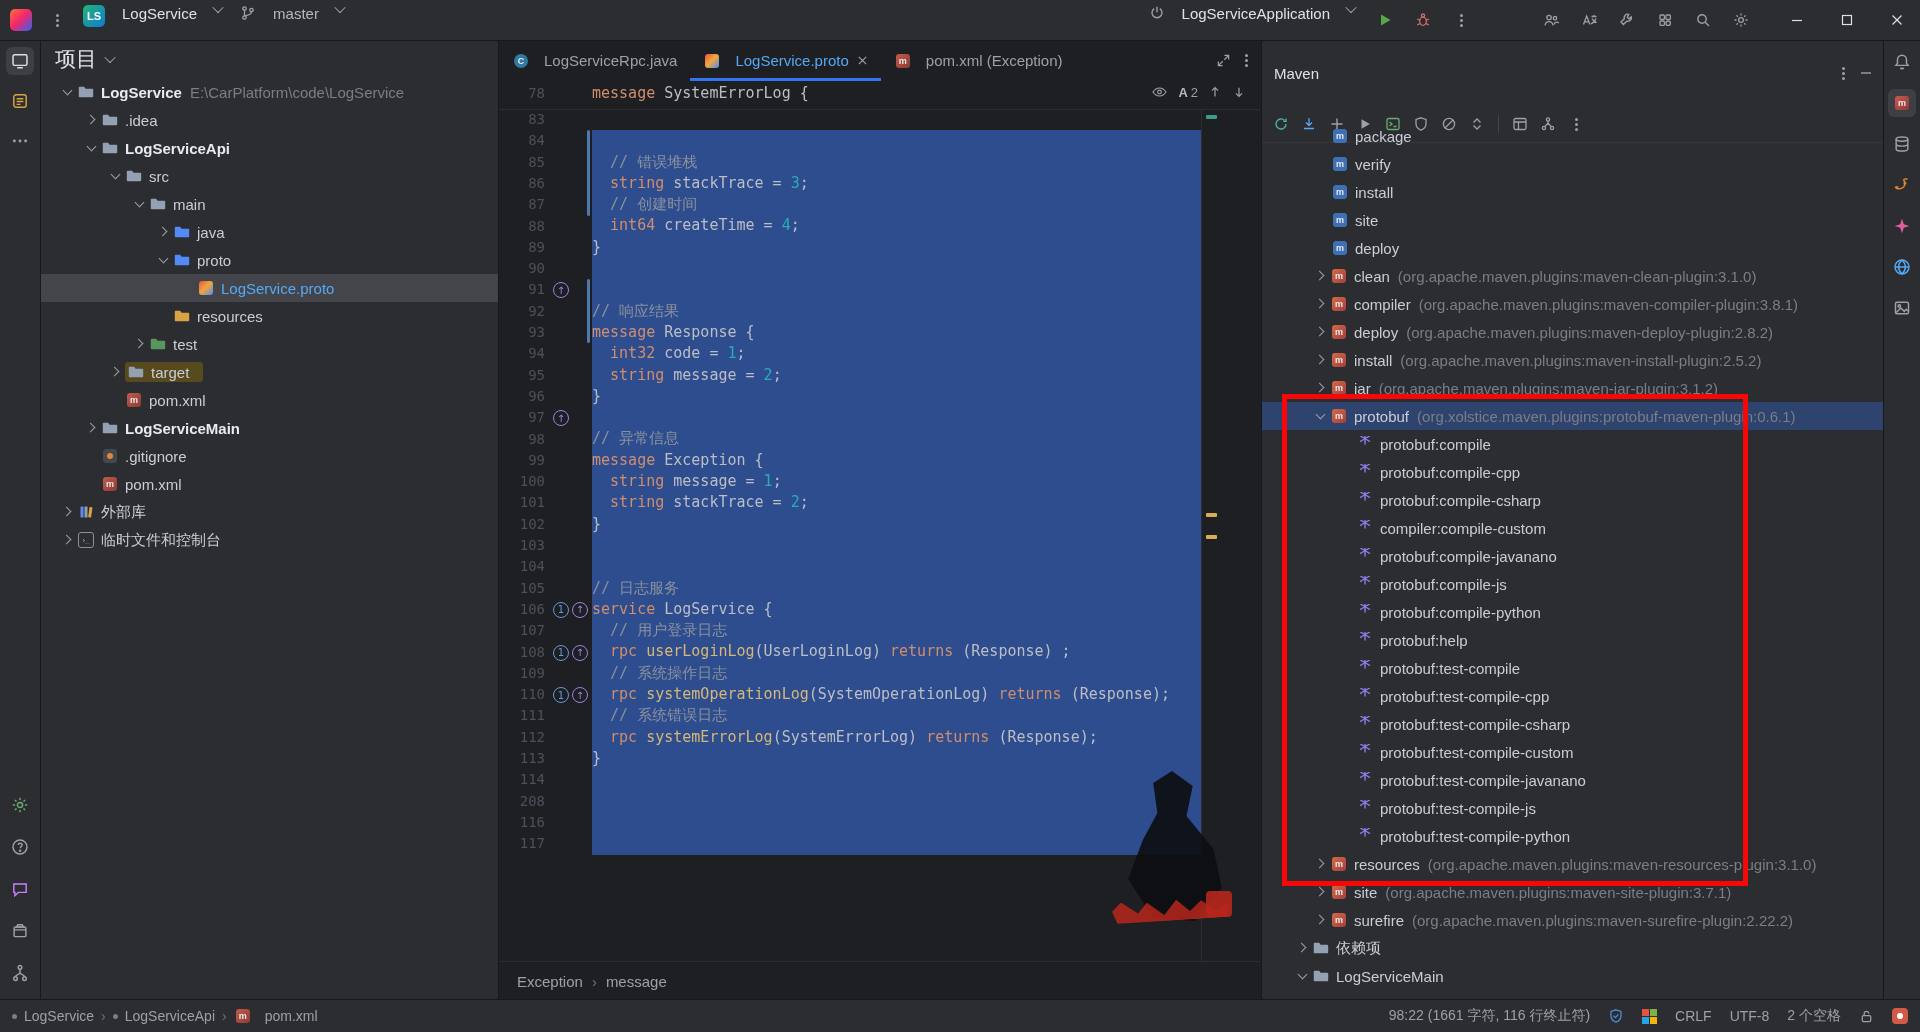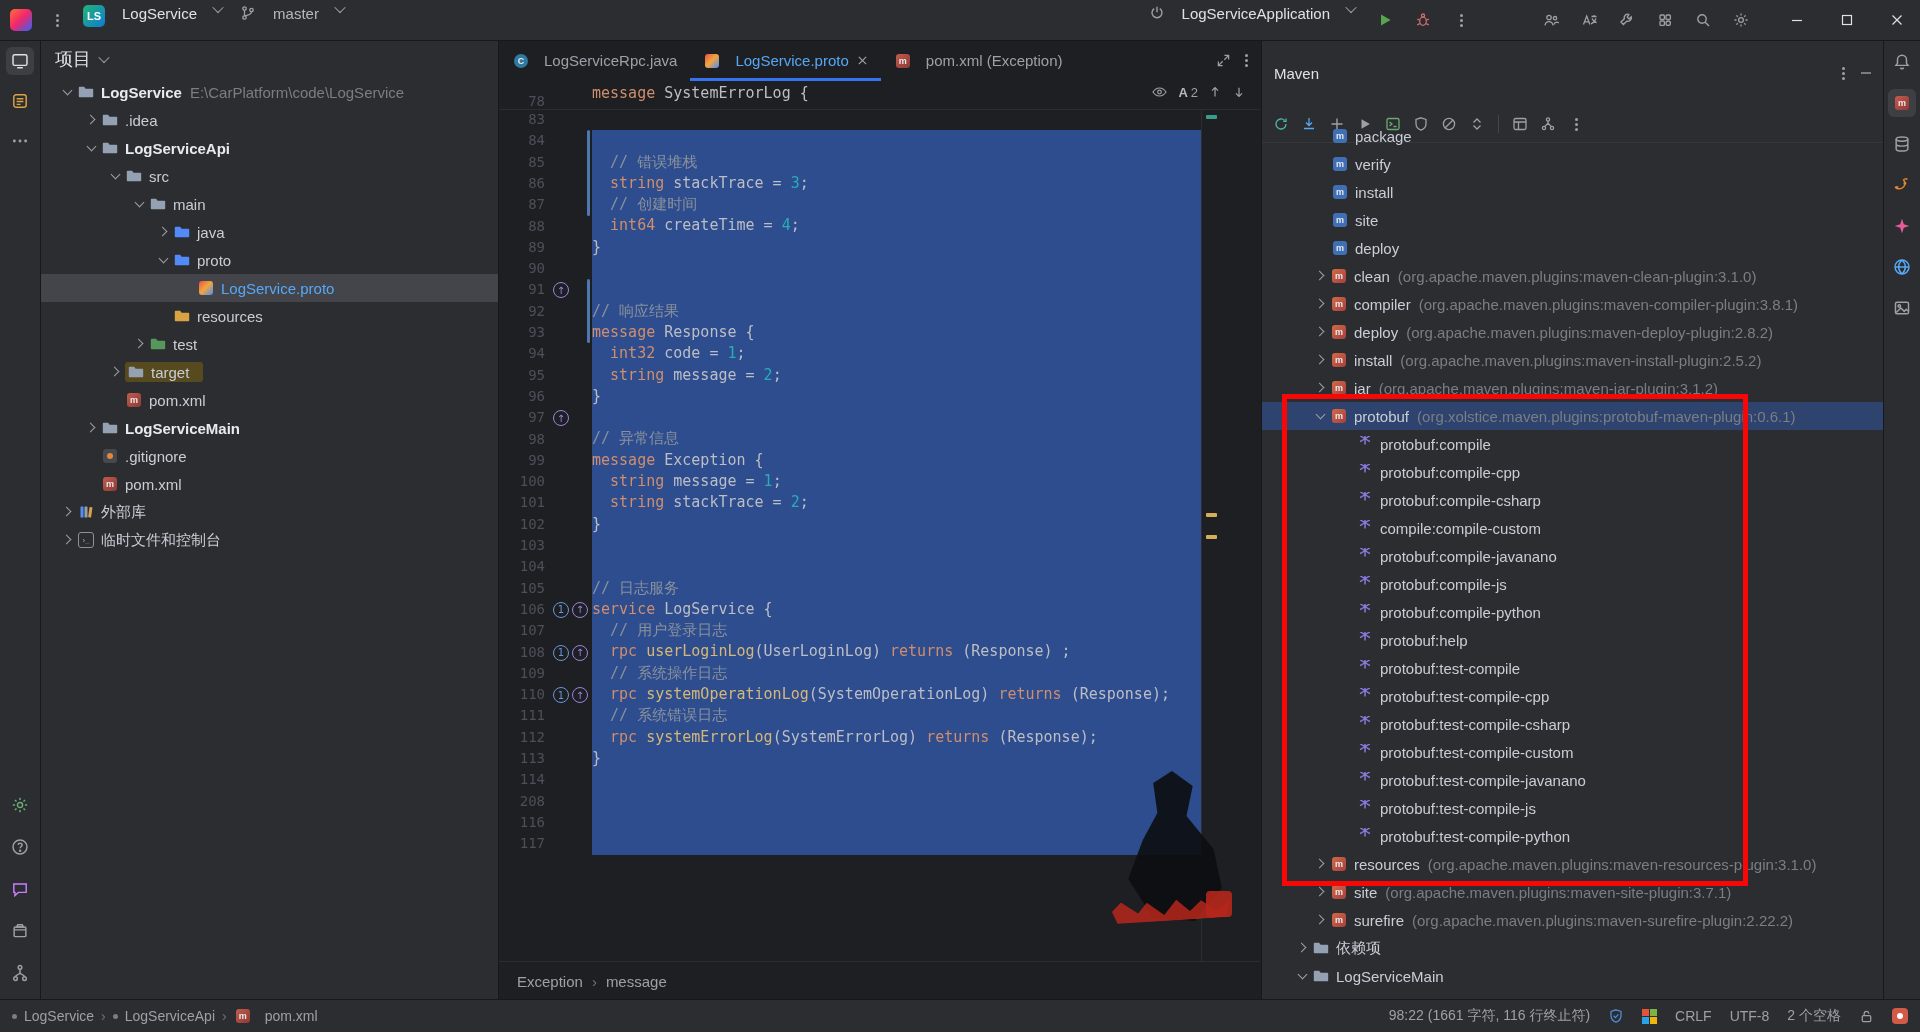--- a/index.html
+++ b/index.html
@@ -18,21 +18,21 @@
   .winbtn{width:46px;height:39px;display:flex;align-items:center;justify-content:center;color:#dfe1e5;}
 
   
   #left-stripe{position:absolute;left:0;top:40px;width:40px;bottom:32px;background:#2b2d30;border-right:1px solid #17181b;display:flex;flex-direction:column;align-items:center;padding:7px 0;gap:12px;z-index:10;}
   .stripe-bottom{margin-top:auto;display:flex;flex-direction:column;align-items:center;gap:14px;padding-bottom:6px;}
   .si{width:28px;height:28px;border-radius:6px;display:flex;align-items:center;justify-content:center;color:#9da0a8;}
   .si.active{background:#3d3f43;color:#dfe1e5;}
 
   
   #project-panel{position:absolute;left:41px;top:40px;width:457px;bottom:32px;background:#2b2d30;border-right:1px solid #17181b;overflow:hidden;z-index:5;}
-  .panel-header{height:38px;display:flex;align-items:center;gap:9px;padding:0 14px;color:#dfe1e5;font-size:18px;}
+  .panel-header{height:38px;display:flex;align-items:center;gap:9px;padding:0 14px;color:#dfe1e5;font-size:21px;}
   .tree{position:relative;}
   .trow{height:28px;display:flex;align-items:center;font-size:15px;color:#c9cdd6;white-space:nowrap;overflow:hidden;}
   .trow.sel{background:#43454a;}
   .trow.msel{background:#2e436e;}
   .chv{flex:none;width:18px;height:18px;position:relative;}
   .chv.down::after{content:"";position:absolute;left:5px;top:4px;width:6px;height:6px;border-right:1.6px solid #9da0a8;border-bottom:1.6px solid #9da0a8;transform:rotate(45deg);}
   .chv.right::after{content:"";position:absolute;left:4px;top:5px;width:6px;height:6px;border-right:1.6px solid #9da0a8;border-bottom:1.6px solid #9da0a8;transform:rotate(-45deg);}
   .fic{flex:none;width:18px;height:18px;margin-right:6px;display:flex;align-items:center;justify-content:center;}
   .sq{width:14px;height:14px;border-radius:3px;display:flex;align-items:center;justify-content:center;font:700 9px "Liberation Sans",sans-serif;color:#e8eaee;}
   .lbl{margin-right:8px;}
@@ -469,21 +469,21 @@
        <span>
             <svg width="15" height="15" viewBox="0 0 16 16" fill="none" stroke="#9da0a8" stroke-width="1.3">
               <path d="M9 2.5h4.5V7M13.5 2.5 8.8 7.2M7 13.5H2.5V9M2.5 13.5 7.2 8.8"></path>
             </svg>
           </span>
        <span class="kebab"><span><i></i><i></i><i></i></span></span>
      </div>
       </div>
 
     <div id="sticky">
-      <span class="ln" style="top:12px;">78</span>
+      <span class="ln" style="top:4px;">78</span>
       <span class="codetext" id="sticky-code"><span class="c-kw">message</span><span class="c-id"> SystemErrorLog {</span></span>
       <span class="sticky-widget">
         <span>
           <svg width="17" height="16" viewBox="0 0 16 16" fill="none" stroke="#9da0a8" stroke-width="1.2">
               <path d="M1.5 8s2.6-4 6.5-4 6.5 4 6.5 4-2.6 4-6.5 4S1.5 8 1.5 8z"></path>
               <circle cx="8" cy="8" r="1.8"></circle>
             </svg>
         </span>
         <span style="display:flex;align-items:center;gap:3px;">
           <span style="color:#b4b8bf;font-weight:700;">A</span>
@@ -848,21 +848,21 @@
           <span class="fic">
             <span class="goal-star">*</span>
           </span>
           <span class="lbl  ">protobuf:compile-csharp</span>
         </div>
         <div class="trow  " style="padding-left:76px">
           <span class="chv"></span>
           <span class="fic">
             <span class="goal-star">*</span>
           </span>
-          <span class="lbl  ">compile:compile-custom</span>
+          <span class="lbl  ">compiler:compile-custom</span>
         </div>
         <div class="trow  " style="padding-left:76px">
           <span class="chv"></span>
           <span class="fic">
             <span class="goal-star">*</span>
           </span>
           <span class="lbl  ">protobuf:compile-javanano</span>
         </div>
         <div class="trow  " style="padding-left:76px">
           <span class="chv"></span>

